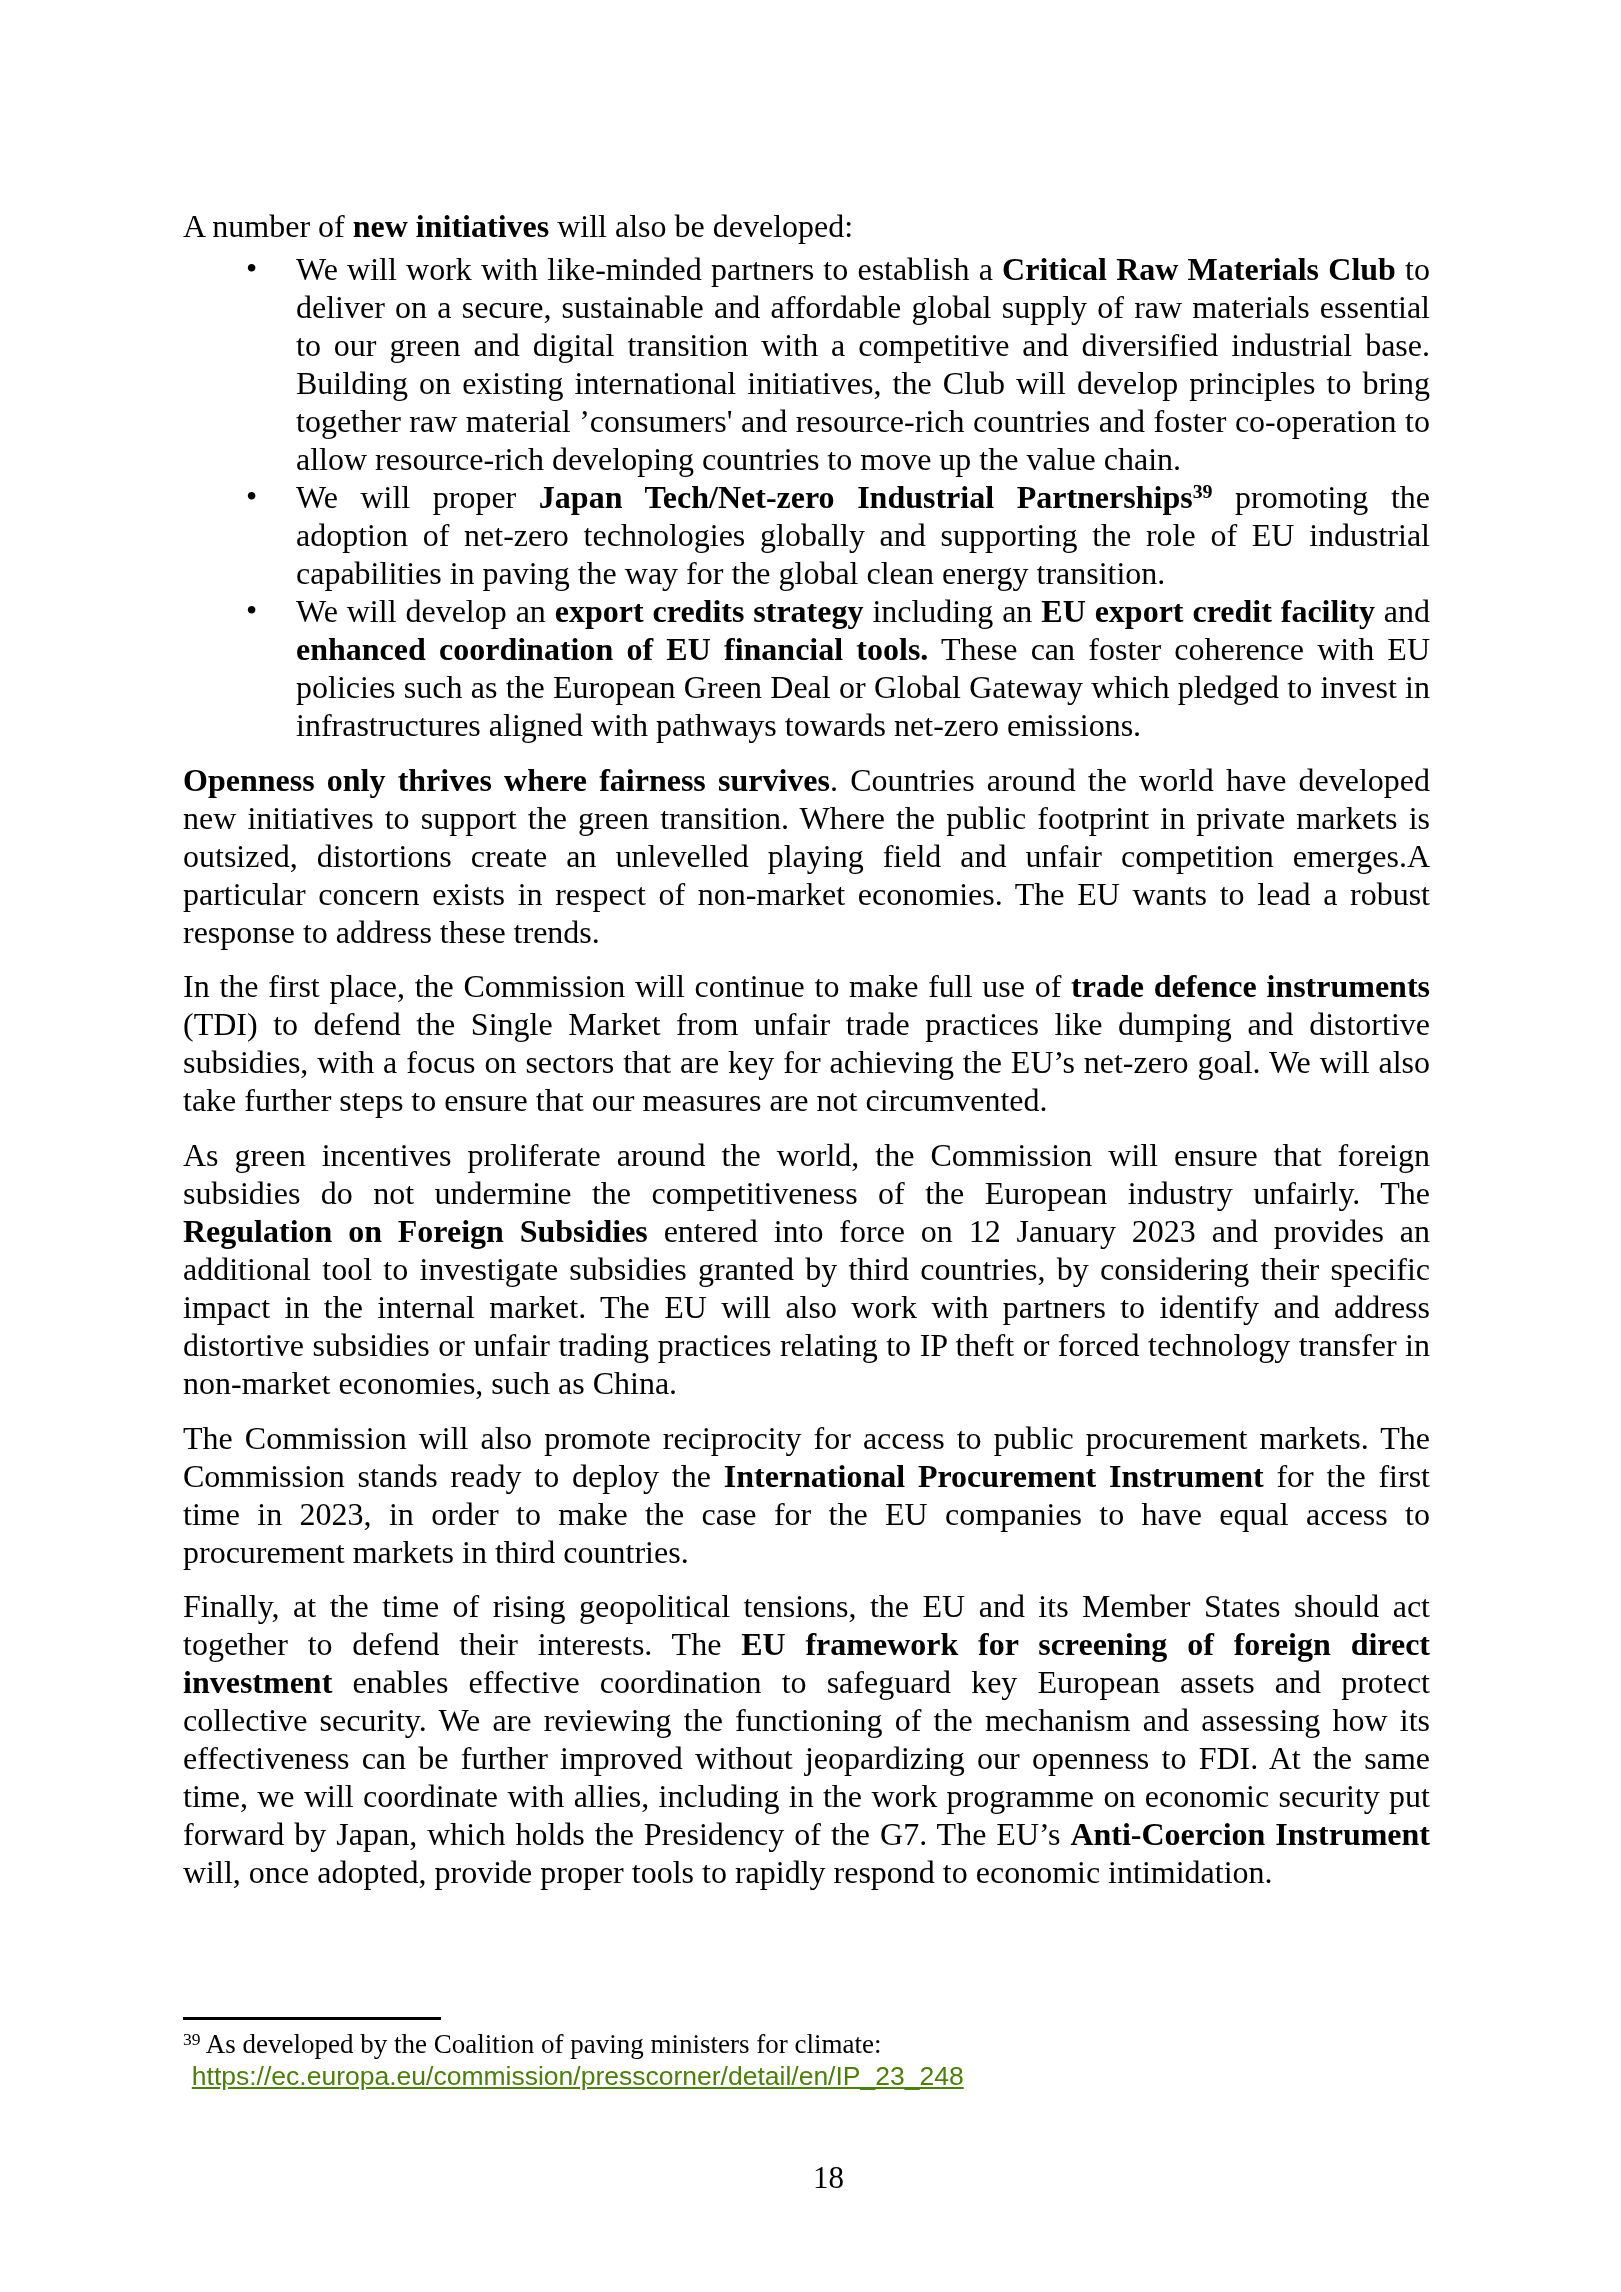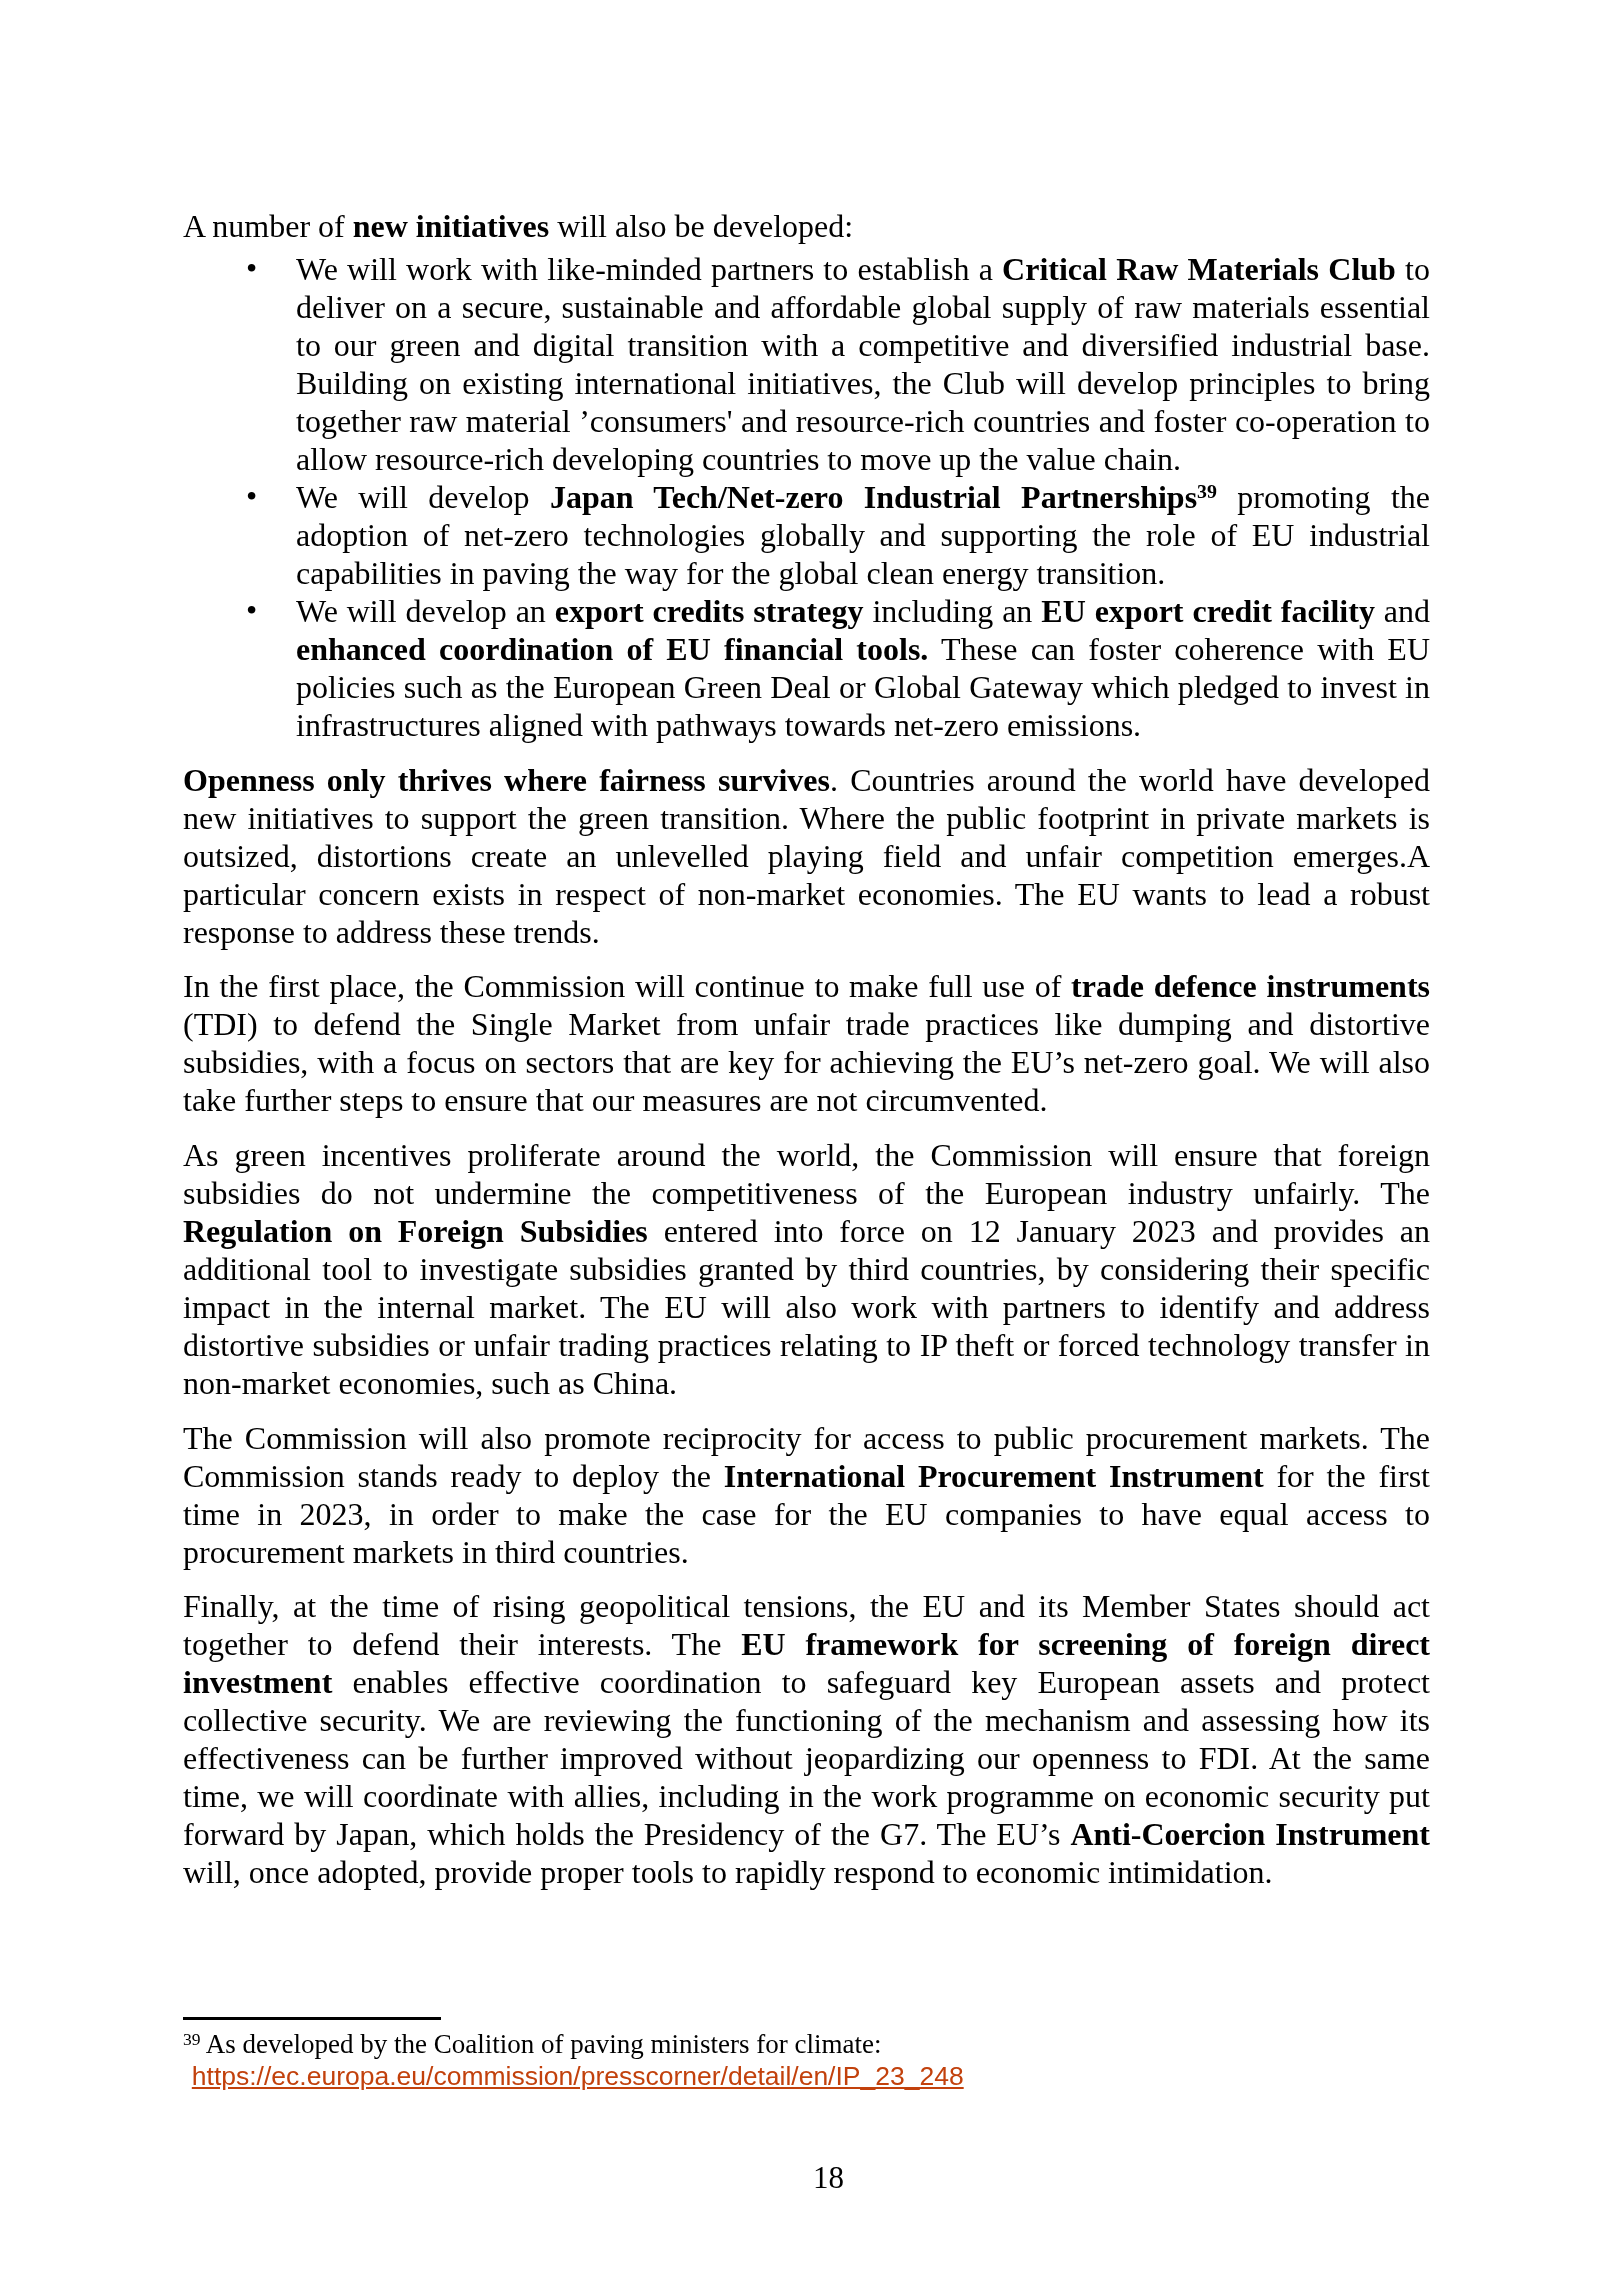--- a/index.html
+++ b/index.html
@@ -71,21 +71,21 @@
     position: relative;
     top: -0.45em;
   }
   .footnote .fn-link-line {
     padding-left: 8.8px;
     margin-top: 0;
   }
   .footnote a {
     font-family: "Liberation Sans", "DejaVu Sans", sans-serif;
     font-size: 26.5px;
-    color: #c2410c;
+    color: #4d7c0f;
     text-decoration: underline;
   }
   .page-number {
     position: absolute;
     left: 0;
     top: 2159px;
     width: 100%;
     text-align: center;
     font-size: 31px;
   }
@@ -99,21 +99,21 @@
 
     <p class="intro"><span>A number of </span><span class="b">new initiatives</span><span> will also be developed:</span></p>
 
     <ul class="bullets">
       <li>
         <span class="bullet">•</span>
         <span><span>We will work with like-minded partners to establish a </span><span class="b">Critical Raw Materials Club</span><span> to deliver on a secure, sustainable and affordable global supply of raw materials essential to our green and digital transition with a competitive and diversified industrial base. Building on existing international initiatives, the Club will develop principles to bring together raw material ’consumers' and resource-rich countries and foster co-operation to allow resource-rich developing countries to move up the value chain.</span></span>
       </li>
       <li>
         <span class="bullet">•</span>
-        <span><span>We will develop </span><span class="b">Japan Tech/Net-zero Industrial Partnerships</span><sup class="run b">39</sup><span> promoting the adoption of net-zero technologies globally and supporting the role of EU industrial capabilities in paving the way for the global clean energy transition.</span></span>
+        <span><span>We will proper </span><span class="b">Japan Tech/Net-zero Industrial Partnerships</span><sup class="run b">39</sup><span> promoting the adoption of net-zero technologies globally and supporting the role of EU industrial capabilities in paving the way for the global clean energy transition.</span></span>
       </li>
       <li>
         <span class="bullet">•</span>
         <span><span>We will develop an </span><span class="b">export credits strategy</span><span> including an </span><span class="b">EU export credit facility</span><span> and </span><span class="b">enhanced coordination of EU financial tools.</span><span> These can foster coherence with EU policies such as the European Green Deal or Global Gateway which pledged to invest in infrastructures aligned with pathways towards net-zero emissions.</span></span>
       </li>
     </ul>
 
     <p><span class="b">Openness only thrives where fairness survives</span><span>. Countries around the world have developed new initiatives to support the green transition. Where the public footprint in private markets is outsized, distortions create an unlevelled playing field and unfair competition emerges.A particular concern exists in respect of non-market economies. The EU wants to lead a robust response to address these trends.</span></p>
     <p><span>In the first place, the Commission will continue to make full use of </span><span class="b">trade defence instruments</span><span> (TDI) to defend the Single Market from unfair trade practices like dumping and distortive subsidies, with a focus on sectors that are key for achieving the EU’s net-zero goal. We will also take further steps to ensure that our measures are not circumvented.</span></p>
     <p><span>As green incentives proliferate around the world, the Commission will ensure that foreign subsidies do not undermine the competitiveness of the European industry unfairly. The </span><span class="b">Regulation on Foreign Subsidies</span><span> entered into force on 12 January 2023 and provides an additional tool to investigate subsidies granted by third countries, by considering their specific impact in the internal market. The EU will also work with partners to identify and address distortive subsidies or unfair trading practices relating to IP theft or forced technology transfer in non-market economies, such as China.</span></p>

